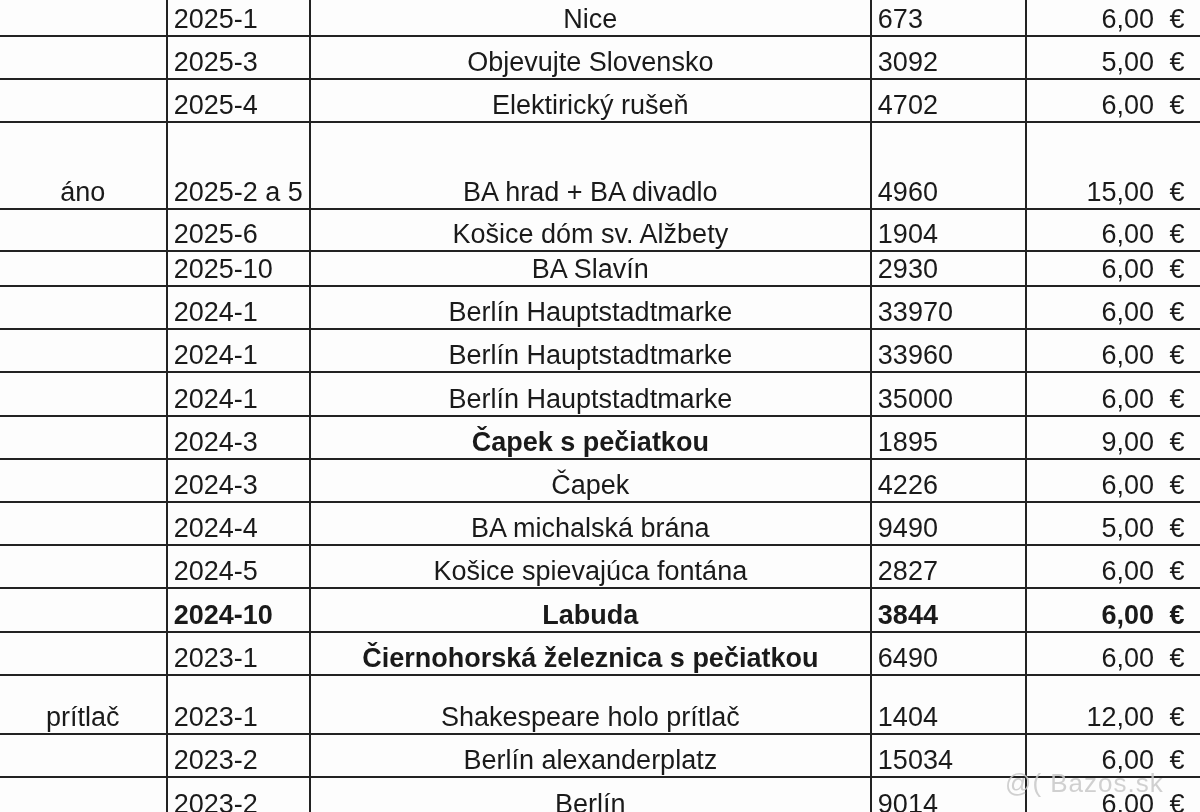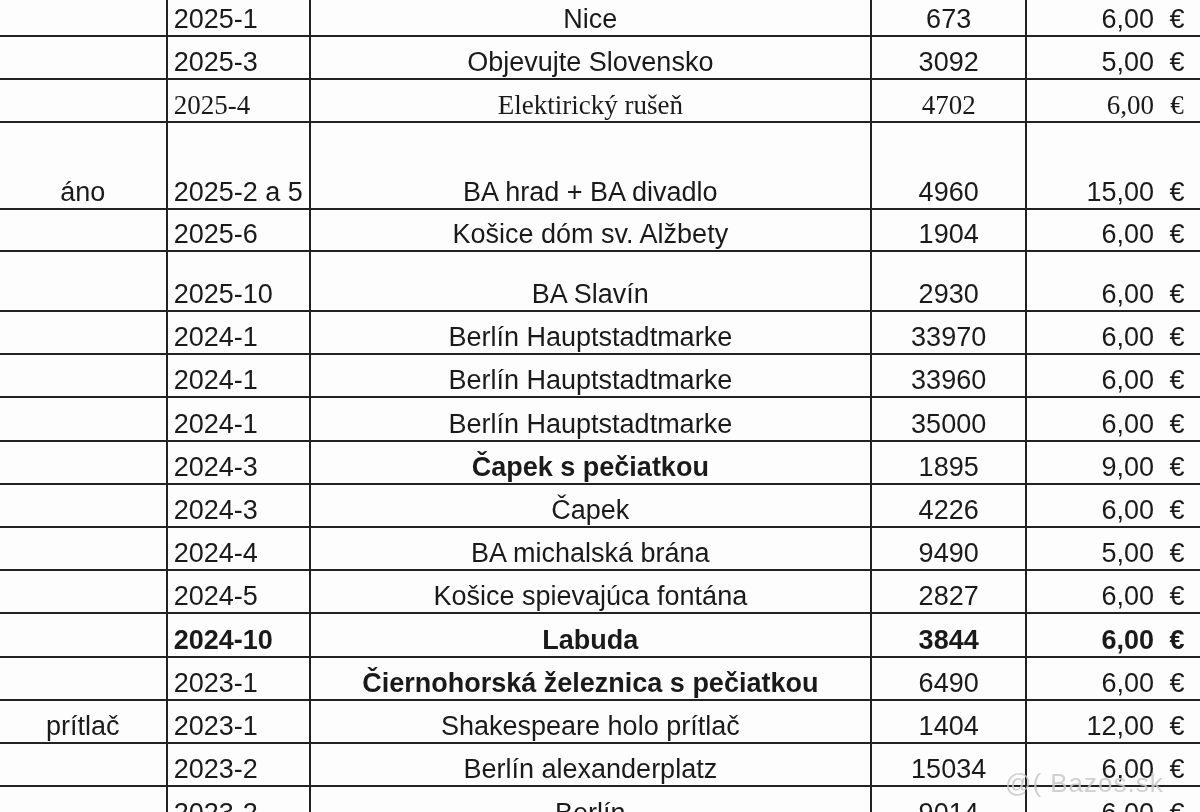--- a/index.html
+++ b/index.html
@@ -3,21 +3,21 @@
 <meta charset="utf-8">
 <style>
   html, body { margin: 0; padding: 0; background: #fdfdfd; }
   body { width: 1200px; height: 812px; overflow: hidden; position: relative;
          font-family: "Liberation Sans", "DejaVu Sans", sans-serif; color: #1a1a1a; }
   table { border-collapse: collapse; position: absolute; left: 0; top: -2px; table-layout: fixed; }
   td { border: 2.5px solid #222; font-size: 27px; padding: 0 6px; white-space: nowrap; overflow: hidden; vertical-align: bottom; }
   td.c0 { width: 159px; text-align: center; border-left: none; }
   td.c1 { width: 119px; text-align: left; }
   td.c2 { width: 553px; text-align: center; }
-  td.c3 { width: 146px; text-align: center; border-radius: 10px; }
+  td.c3 { width: 146px; text-align: left; border-radius: 10px; }
   td.c4 { width: 170px; text-align: right; border-right: none; padding-right: 0; }
   td.c4 .amt { display: inline-block; }
   td.c4 .cur { display: inline-block; width: 46px; text-align: center; }
   .bold { font-weight: bold; margin-left: 28px; }
   .watermark { position: absolute; left: 1005px; top: 768px; font-size: 26px; color: rgba(200,200,200,0.85);
                letter-spacing: 1px; pointer-events: none; }
 </style>
 </head>
 <body>
 
@@ -30,42 +30,42 @@
         <td class="c3">673</td>
         <td class="c4"><span class="amt">6,00</span><span class="cur">€</span></td>
       </tr>
       <tr style="height: 43px; margin-top: 17px;">
         <td class="c0"></td>
         <td class="c1">2025-3</td>
         <td class="c2">Objevujte Slovensko</td>
         <td class="c3">3092</td>
         <td class="c4"><span class="amt">5,00</span><span class="cur">€</span></td>
       </tr>
-      <tr style="height: 43px; font-family: Liberation Serif, serif;">
+      <tr style="height: 43px;">
         <td class="c0"></td>
         <td class="c1">2025-4</td>
         <td class="c2">Elektirický rušeň</td>
         <td class="c3">4702</td>
         <td class="c4"><span class="amt">6,00</span><span class="cur">€</span></td>
       </tr>
       <tr style="height: 87px;">
         <td class="c0">áno</td>
         <td class="c1"> 2025-2 a 5</td>
         <td class="c2">BA hrad + BA divadlo</td>
         <td class="c3">4960</td>
         <td class="c4"><span class="amt">15,00</span><span class="cur">€</span></td>
       </tr>
       <tr style="height: 42px;">
         <td class="c0"></td>
         <td class="c1">2025-6</td>
         <td class="c2">Košice dóm sv. Alžbety</td>
         <td class="c3">1904</td>
         <td class="c4"><span class="amt">6,00</span><span class="cur">€</span></td>
       </tr>
-      <tr style="height: 60px; padding-left: 32px;">
+      <tr style="height: 35px; padding-left: 32px;">
         <td class="c0"></td>
         <td class="c1">2025-10</td>
         <td class="c2">BA Slavín</td>
         <td class="c3">2930</td>
         <td class="c4"><span class="amt">6,00</span><span class="cur">€</span></td>
       </tr>
       <tr style="height: 43px;">
         <td class="c0"></td>
         <td class="c1">2024-1</td>
         <td class="c2">Berlín Hauptstadtmarke</td>
@@ -121,21 +121,21 @@
         <td class="c3">3844</td>
         <td class="c4"><span class="amt">6,00</span><span class="cur">€</span></td>
       </tr>
       <tr style="height: 43px;">
         <td class="c0"></td>
         <td class="c1">2023-1</td>
         <td class="c2 bold">Čiernohorská železnica s pečiatkou</td>
         <td class="c3">6490</td>
         <td class="c4"><span class="amt">6,00</span><span class="cur">€</span></td>
       </tr>
-      <tr style="height: 43px;">
+      <tr style="height: 59px;">
         <td class="c0">prítlač</td>
         <td class="c1">2023-1</td>
         <td class="c2">Shakespeare holo prítlač</td>
         <td class="c3">1404</td>
         <td class="c4"><span class="amt">12,00</span><span class="cur">€</span></td>
       </tr>
       <tr style="height: 43px;">
         <td class="c0"></td>
         <td class="c1">2023-2</td>
         <td class="c2">Berlín alexanderplatz</td>

